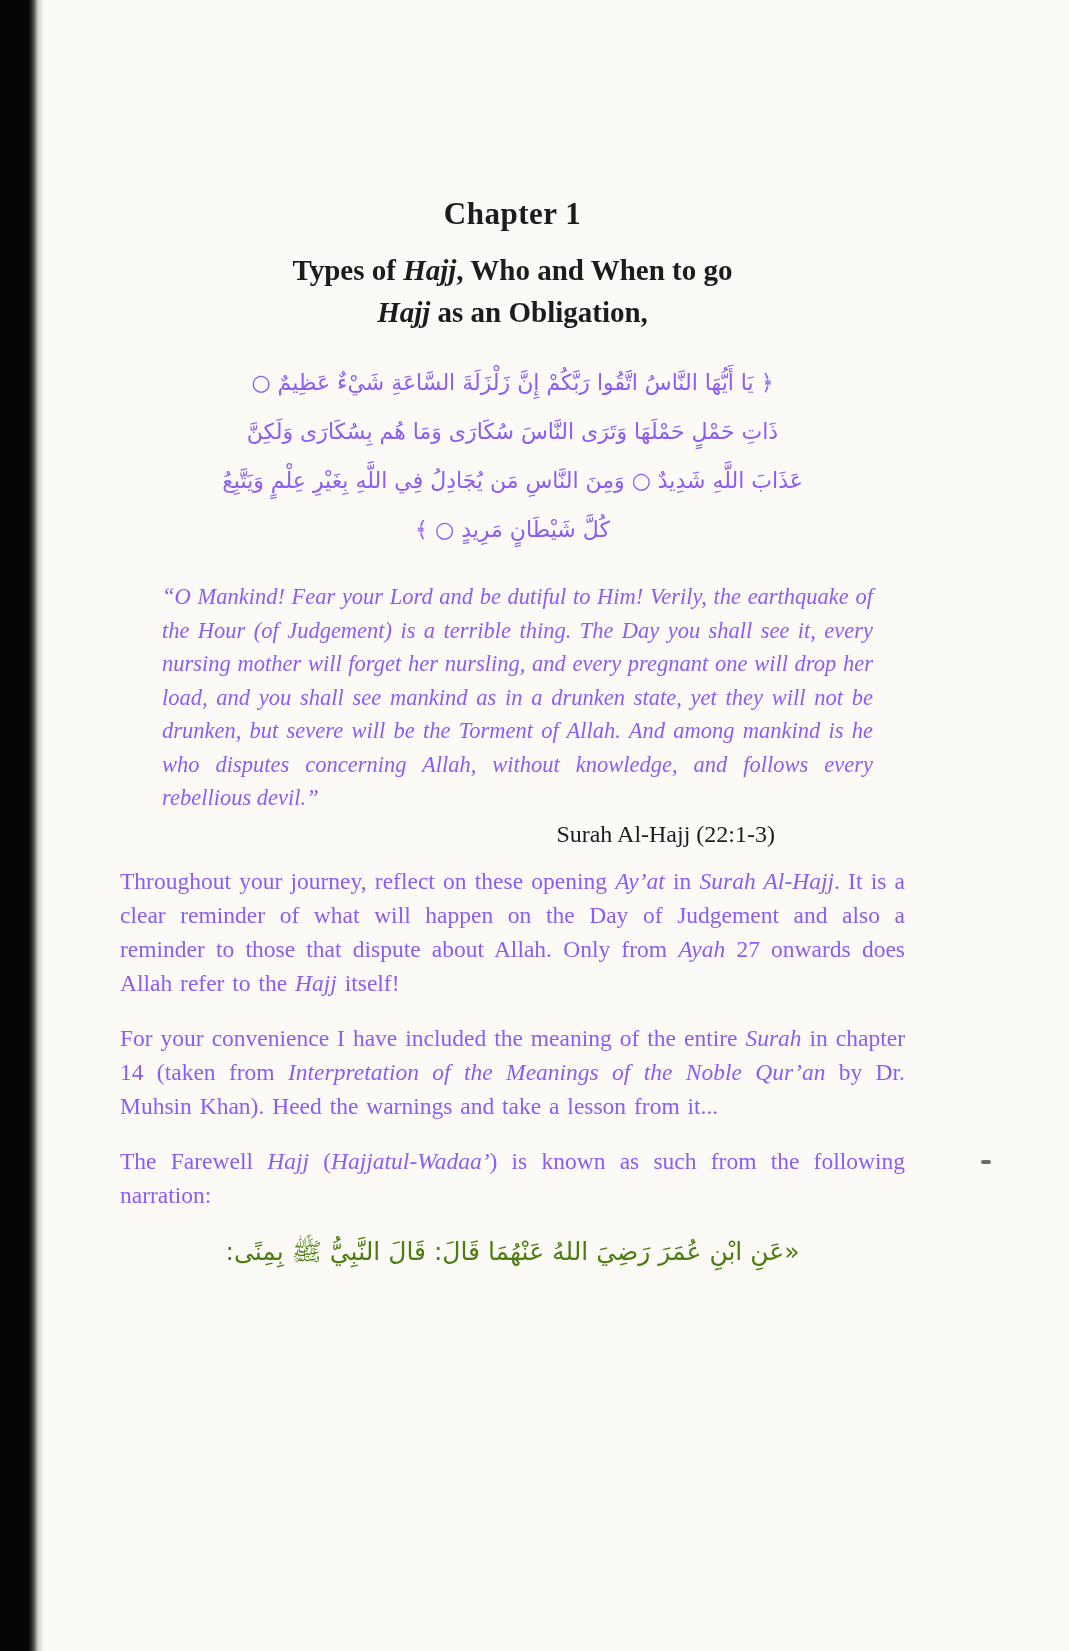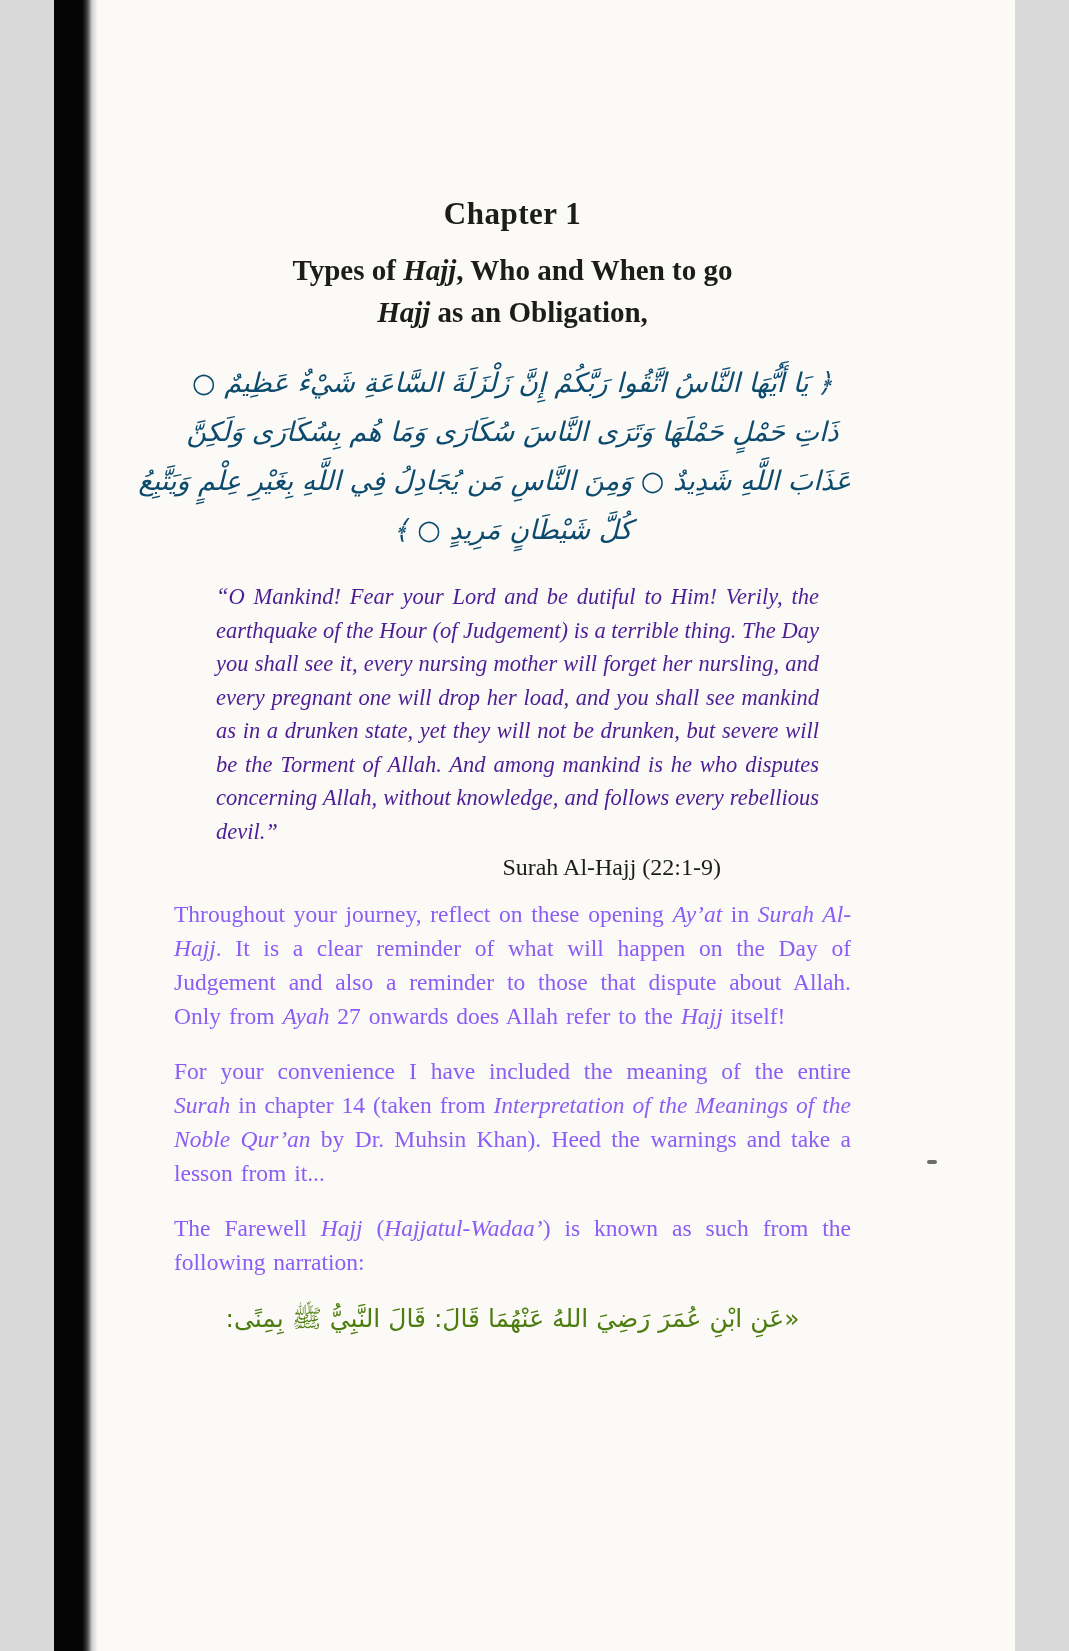--- a/index.html
+++ b/index.html
@@ -1,19 +1,19 @@
 <!DOCTYPE html>
 <html><head>
 <meta charset="utf-8">
 <style>
   html,body{margin:0;padding:0;}
   body{background:#d9d9d9;font-family:"Liberation Serif", serif;}
   .scan-page{
     position:relative;
-    width:961px;height:1651px;
+    width:1069px;height:1651px;
     margin:0 auto;
     background:#fbfaf6;
     overflow:hidden;
     color:#1c1c1c;
   }
   .book-gutter{
     position:absolute;left:0;top:0;bottom:0;width:44px;
     background:linear-gradient(90deg,#050505 0,#050505 28px,#222 31px,#555 34px,rgba(80,80,80,.25) 38px,rgba(0,0,0,0) 44px);
   }
   .content-col{
@@ -31,33 +31,32 @@
   .subtitle-line{
     font-size:29px;font-weight:bold;
     margin:2px 0;line-height:40px;
   }
   .it{font-style:italic;}
   .quran-block{
     direction:rtl;
     margin-top:26px;
     text-align:center;
     font-family:"DejaVu Sans", sans-serif;
-    font-size:27px;
+    font-size:22px;
     line-height:49px;
-    color:#0c4a6e;
-    font-style:italic;
+    color:#8b5cf6;
   }
   .q-line{white-space:nowrap;}
   .translation{
     margin:26px 32px 0 42px;
     font-style:italic;
     font-size:22.5px;
     line-height:33.5px;
     text-align:justify;
-    color:#4c1d95;
+    color:#8b5cf6;
   }
   .attribution{
     margin-top:6px;
     text-align:right;
     padding-right:130px;
     font-size:24px;
   }
   .body-block{margin-top:16px;}
   .body-par{
     font-size:23.5px;
@@ -100,21 +99,21 @@
 
     <div class="quran-block">
         <div class="q-line">﴿ يَا أَيُّهَا النَّاسُ اتَّقُوا رَبَّكُمْ إِنَّ زَلْزَلَةَ السَّاعَةِ شَيْءٌ عَظِيمٌ ○</div>
         <div class="q-line">ذَاتِ حَمْلٍ حَمْلَهَا وَتَرَى النَّاسَ سُكَارَى وَمَا هُم بِسُكَارَى وَلَكِنَّ</div>
         <div class="q-line">عَذَابَ اللَّهِ شَدِيدٌ ○ وَمِنَ النَّاسِ مَن يُجَادِلُ فِي اللَّهِ بِغَيْرِ عِلْمٍ وَيَتَّبِعُ</div>
         <div class="q-line">كُلَّ شَيْطَانٍ مَرِيدٍ ○ ﴾</div>
       </div>
 
     <p class="translation">“O Mankind! Fear your Lord and be dutiful to Him! Verily, the earthquake of the Hour (of Judgement) is a terrible thing. The Day you shall see it, every nursing mother will forget her nursling, and every pregnant one will drop her load, and you shall see mankind as in a drunken state, yet they will not be drunken, but severe will be the Torment of Allah. And among mankind is he who disputes concerning Allah, without knowledge, and follows every rebellious devil.”</p>
 
-    <div class="attribution">Surah Al-Hajj (22:1-9)</div>
+    <div class="attribution">Surah Al-Hajj (22:1-3)</div>
 
     <div class="body-block">
         <p class="body-par"><span>Throughout your journey, reflect on these opening </span><span class="it">Ay’at</span><span> in </span><span class="it">Surah Al-Hajj</span><span>. It is a clear reminder of what will happen on the Day of Judgement and also a reminder to those that dispute about Allah. Only from </span><span class="it">Ayah</span><span> 27 onwards does Allah refer to the </span><span class="it">Hajj</span><span> itself!</span></p>
         <p class="body-par"><span>For your convenience I have included the meaning of the entire </span><span class="it">Surah</span><span> in chapter 14 (taken from </span><span class="it">Interpretation of the Meanings of the Noble Qur’an</span><span> by Dr. Muhsin Khan). Heed the warnings and take a lesson from it...</span></p>
         <p class="body-par"><span>The Farewell </span><span class="it">Hajj</span><span> (</span><span class="it">Hajjatul-Wadaa’</span><span>) is known as such from the following narration:</span></p>
       </div>
 
     <div class="hadith-line">«عَنِ ابْنِ عُمَرَ رَضِيَ اللهُ عَنْهُمَا قَالَ: قَالَ النَّبِيُّ ﷺ بِمِنًى:</div>
 
   </div>

